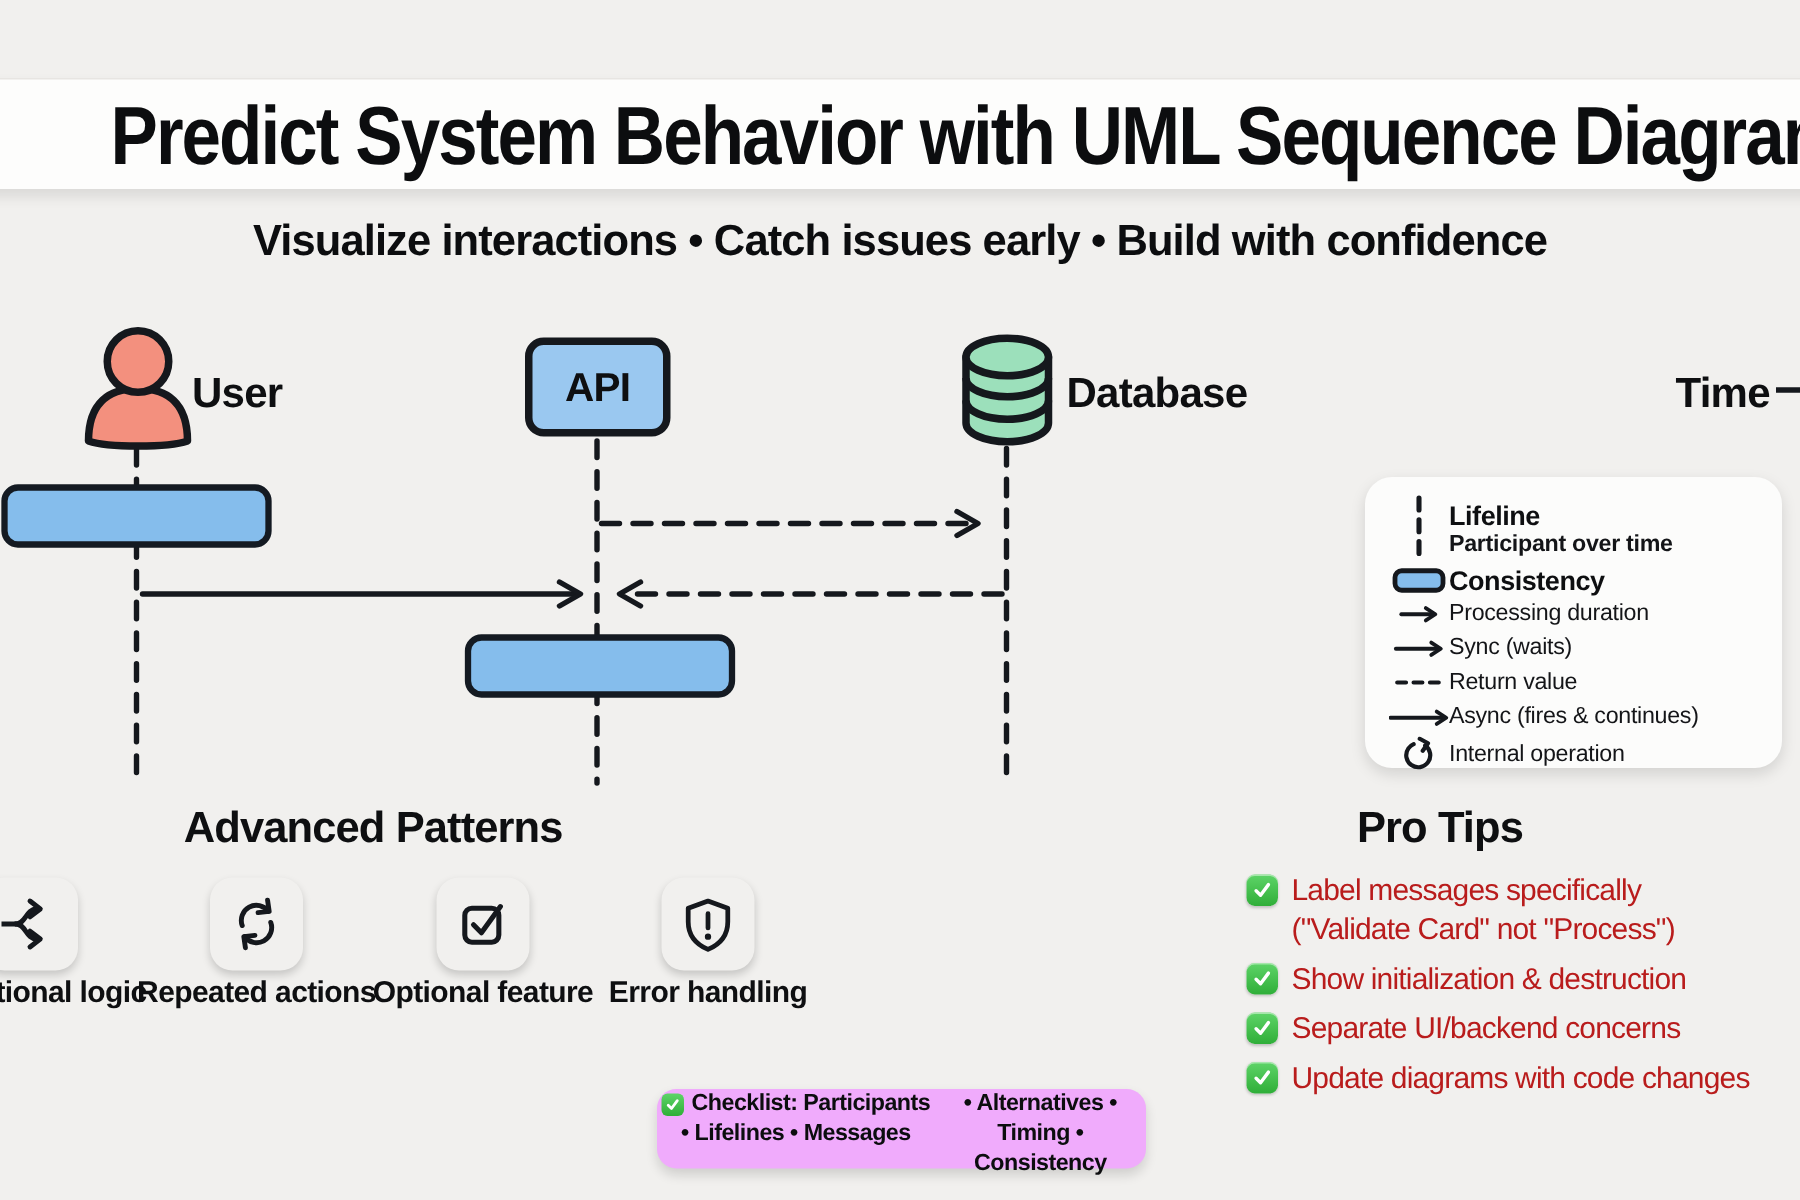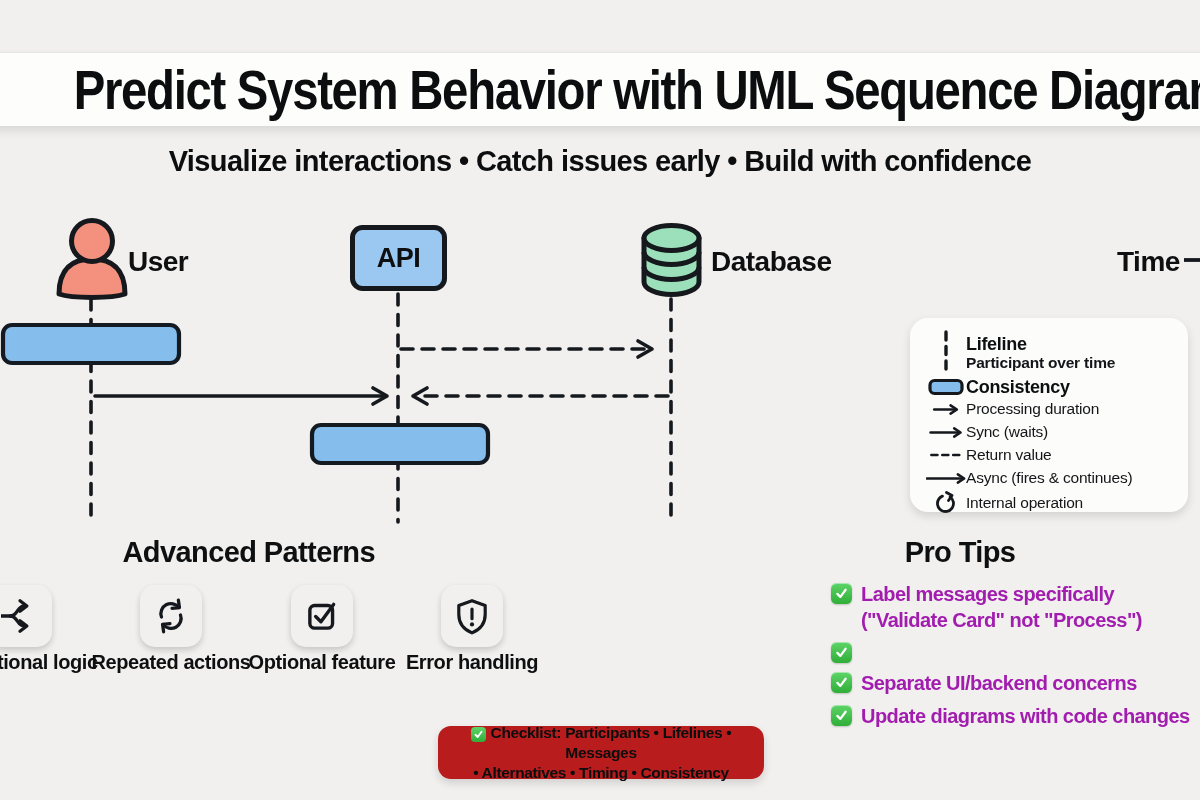--- a/index.html
+++ b/index.html
@@ -58,26 +58,26 @@
   }
   
   .tips{position:absolute;left:831px;top:581px;width:368px;z-index:3;}
   .tip{display:flex;align-items:flex-start;margin-bottom:7px;}
   .tipcheck{
     width:21px;min-width:21px;height:21px;border-radius:5.5px;margin:2px 9px 0 0;
     background:linear-gradient(180deg,#5ed468 0%,#2fae38 100%);
     box-shadow:inset 0 1px 0 rgba(255,255,255,.45), 0 1px 2px rgba(0,0,0,.2);
     display:flex;align-items:center;justify-content:center;
   }
-  .tiptext{font-size:20px;font-weight:700;letter-spacing:-.55px;line-height:26px;color:#a21caf;}
+  .tiptext{font-size:20px;font-weight:400;letter-spacing:-.55px;line-height:26px;color:#b91c1c;}
   
   .checklist{
     position:absolute;left:438px;top:726px;width:326px;height:53px;z-index:3;
-    background:#b91c1c;border-radius:13px;box-shadow:0 4px 8px rgba(0,0,0,.14);
-    display:flex;flex-direction:column;justify-content:center;text-align:center;
+    background:#f0abfc;border-radius:13px;box-shadow:0 4px 8px rgba(0,0,0,.14);
+    display:flex;flex-direction:row;justify-content:center;text-align:center;
     font-size:15.5px;font-weight:700;letter-spacing:-.35px;line-height:20px;color:#0c0d0f;
   }
   .clcheck{
     display:inline-flex;width:15px;height:15px;border-radius:4px;margin-right:5px;vertical-align:-2px;
     background:linear-gradient(180deg,#5ed468 0%,#2fae38 100%);
     align-items:center;justify-content:center;
   }
   svg{display:block;}
 </style>
 </head>
@@ -266,20 +266,21 @@
         <div>Label messages specifically</div>
         <div>("Validate Card" not "Process")</div>
       </span>
     </div>
     <div class="tip">
       <span class="tipcheck">
           <svg width="15" height="15" viewBox="0 0 20 20">
             <path d="M4.5,10.5 L8.5,14.5 L15.5,5" stroke="#fff" stroke-width="3" fill="none" stroke-linecap="round" stroke-linejoin="round"></path>
           </svg>
         </span>
+      <span class="tiptext">Show initialization &amp; destruction</span>
     </div>
     <div class="tip">
       <span class="tipcheck">
           <svg width="15" height="15" viewBox="0 0 20 20">
             <path d="M4.5,10.5 L8.5,14.5 L15.5,5" stroke="#fff" stroke-width="3" fill="none" stroke-linecap="round" stroke-linejoin="round"></path>
           </svg>
         </span>
       <span class="tiptext">Separate UI/backend concerns</span>
     </div>
     <div class="tip">

